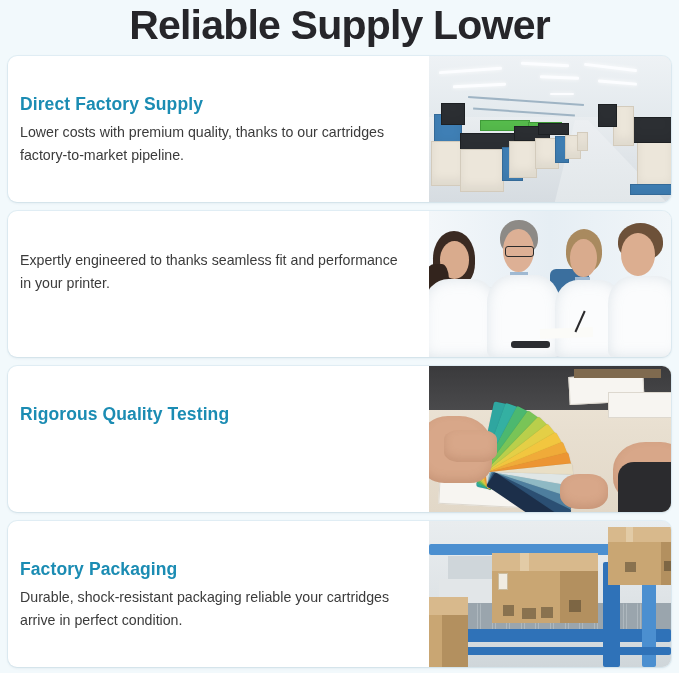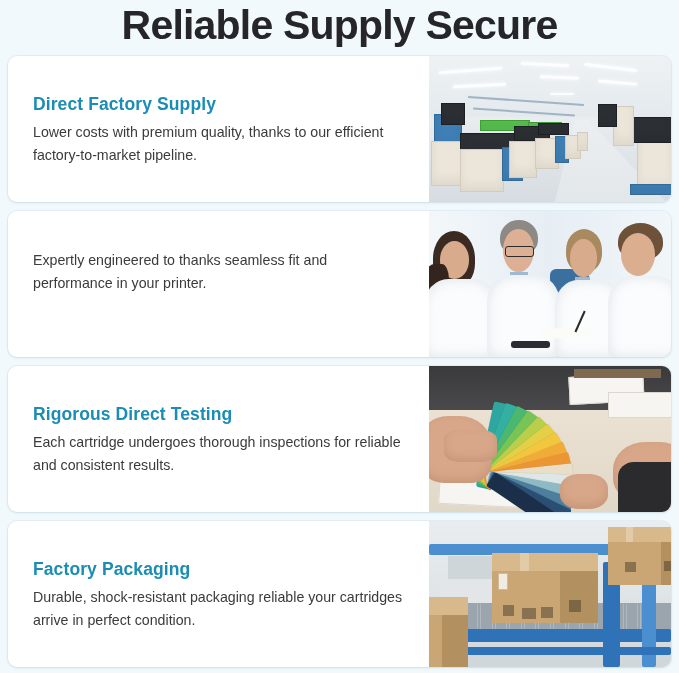--- a/index.html
+++ b/index.html
@@ -50,21 +50,21 @@
     box-shadow: 0 1px 3px rgba(20, 60, 90, 0.10),
                 0 0 0 1px rgba(225, 238, 244, 0.85);
     overflow: hidden;
     height: 146px;
     margin-bottom: 9px;
   }
   .card-body {
     flex: 0 0 421px;
     width: 421px;
     box-sizing: border-box;
-    padding: 38px 20px 10px 25px;
+    padding: 38px 20px 10px 12px;
   }
   .card-heading {
     margin: 0 0 5px 0;
     font-size: 17.5px;
     font-weight: bold;
     color: #1b8cb3;
     letter-spacing: 0.1px;
     line-height: 1.25;
   }
   .card-text {
@@ -206,28 +206,28 @@
   }
   .s4 .stamp {
     position: absolute; background: rgba(60,50,35,0.45);
   }
 </style>
 </head>
 <body>
 
 <div class="page">
 
-  <h1 class="page-title">Reliable Supply Secure</h1>
+  <h1 class="page-title">Reliable Supply Lower</h1>
 
   <div class="cards">
 
     <div class="card">
       <div class="card-body">
         <h2 class="card-heading">Direct Factory Supply</h2>
-        <p class="card-text">Lower costs with premium quality, thanks to our efficient factory-to-market pipeline.</p>
+        <p class="card-text">Lower costs with premium quality, thanks to our cartridges factory-to-market pipeline.</p>
       </div>
       <div class="card-media" aria-label="Long factory production line with blue and beige machines in a bright clean facility">
         <div class="scene s1">
           <div class="ceiling"></div>
 
           <div class="lamp" style="left:4%;  top:9%;  width:26%; height:3px; transform:rotate(-4deg);"></div>
           <div class="lamp" style="left:10%; top:19%; width:22%; height:3px; transform:rotate(-3deg);"></div>
           <div class="lamp" style="left:38%; top:5%;  width:20%; height:3px; transform:rotate(3deg);"></div>
           <div class="lamp" style="left:46%; top:14%; width:16%; height:3px; transform:rotate(2deg);"></div>
           <div class="lamp" style="left:64%; top:7%;  width:22%; height:3px; transform:rotate(7deg);"></div>
@@ -305,22 +305,21 @@
 
           <div style="position:absolute;left:34%;bottom:6%;width:16%;height:5%;background:#2b2d31;border-radius:3px;"></div>
           <div style="position:absolute;left:46%;bottom:13%;width:22%;height:7%;background:#fbfbf8;transform:rotate(-2deg);"></div>
           <div style="position:absolute;left:62%;bottom:16%;width:2px;height:16%;background:#2a2a2c;transform:rotate(24deg);"></div>
         </div>
       </div>
     </div>
 
     <div class="card">
       <div class="card-body">
-        <h2 class="card-heading">Rigorous Direct Testing</h2>
-        <p class="card-text">Each cartridge undergoes thorough inspections for reliable and consistent results.</p>
+        <h2 class="card-heading">Rigorous Quality Testing</h2>
       </div>
       <div class="card-media" aria-label="Hands holding a fanned out color swatch guide over a desk">
         <div class="scene s3">
           <div class="deskback"></div>
           <div class="paper" style="left:58%; top:6%; width:30%; height:18%; transform:rotate(-3deg);"></div>
           <div class="paper" style="left:74%; top:18%; width:26%; height:16%;"></div>
           <div class="paper" style="left:4%;  bottom:4%; width:36%; height:20%; transform:rotate(3deg);"></div>
           <div style="position:absolute;left:60%;top:2%;width:36%;height:6%;background:#7f6a4f;"></div>
 
           <div class="fan">

